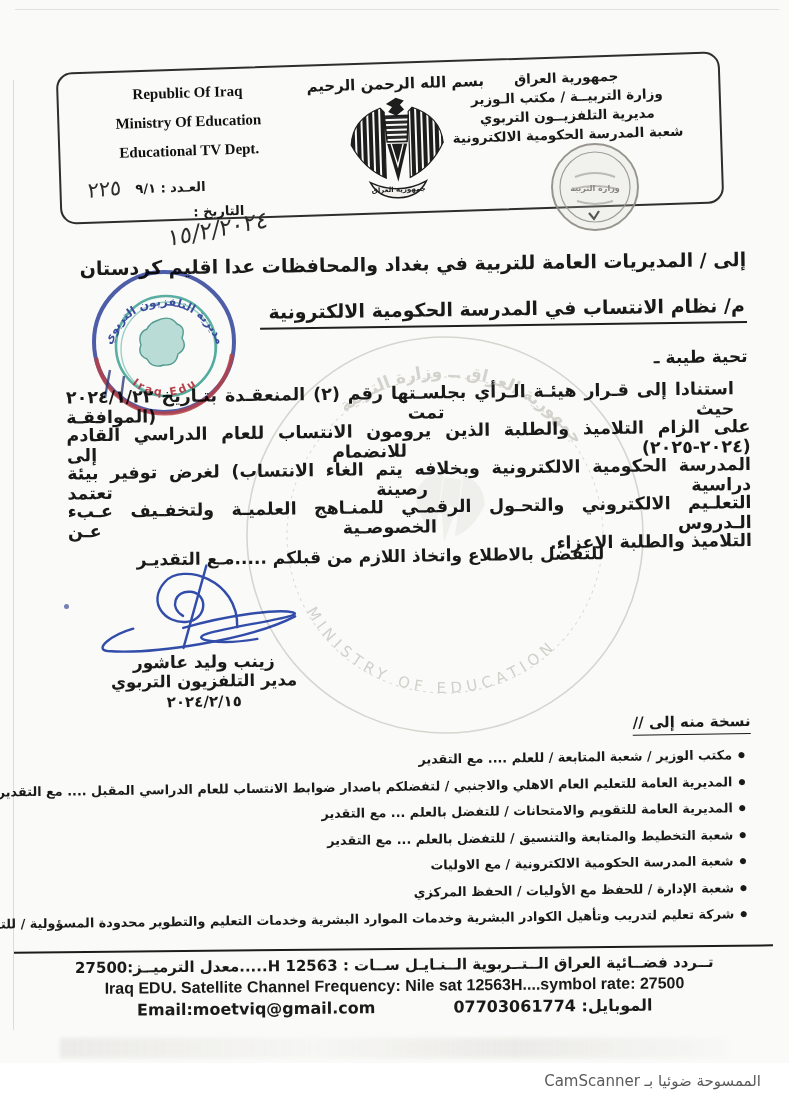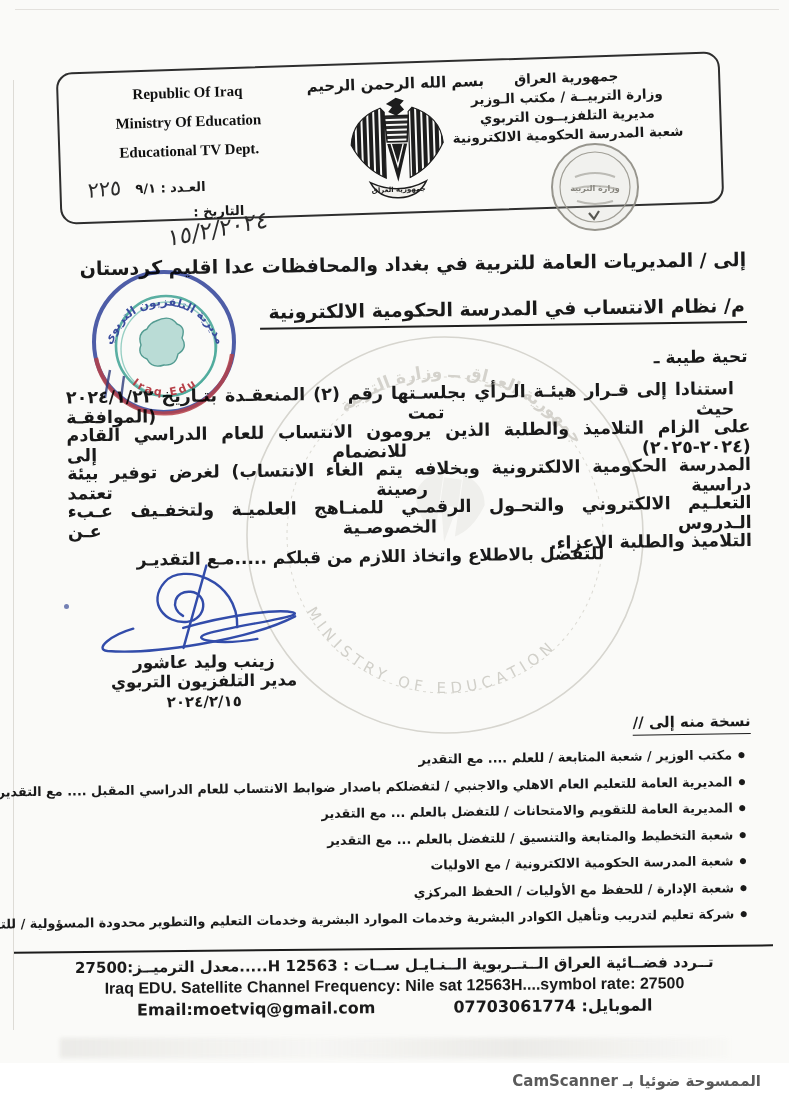--- a/index.html
+++ b/index.html
@@ -73,21 +73,21 @@
     opacity:.5; mix-blend-mode:multiply; pointer-events:none; }
   .ink-dot { position:absolute; left:64px; top:604px; width:5px; height:5px; border-radius:50%;
     background:#2b3f8f; opacity:.65; }
 
   
   .smudge { position:absolute; left:60px; right:60px; top:1038px; height:20px;
     background:linear-gradient(90deg, rgba(198,196,190,.28), rgba(222,220,214,.12) 38%,
       rgba(203,201,195,.3) 68%, rgba(230,228,222,.08)); filter:blur(2px); }
   .cam-strip { position:absolute; left:0; right:0; top:1063px; height:37px; background:#ffffff; }
   .cam-note { position:absolute; right:28px; top:9px; direction:rtl; font-size:15px; color:#5a5a5a;
-    font-weight:700; }
+    font-weight:400; }
 </style>
 </head>
 <body>
 
 <div class="scan">
   <div class="edge-left"></div>
   <div class="edge-top"></div>
 
   <div class="header-box">
     <div class="h-en">

